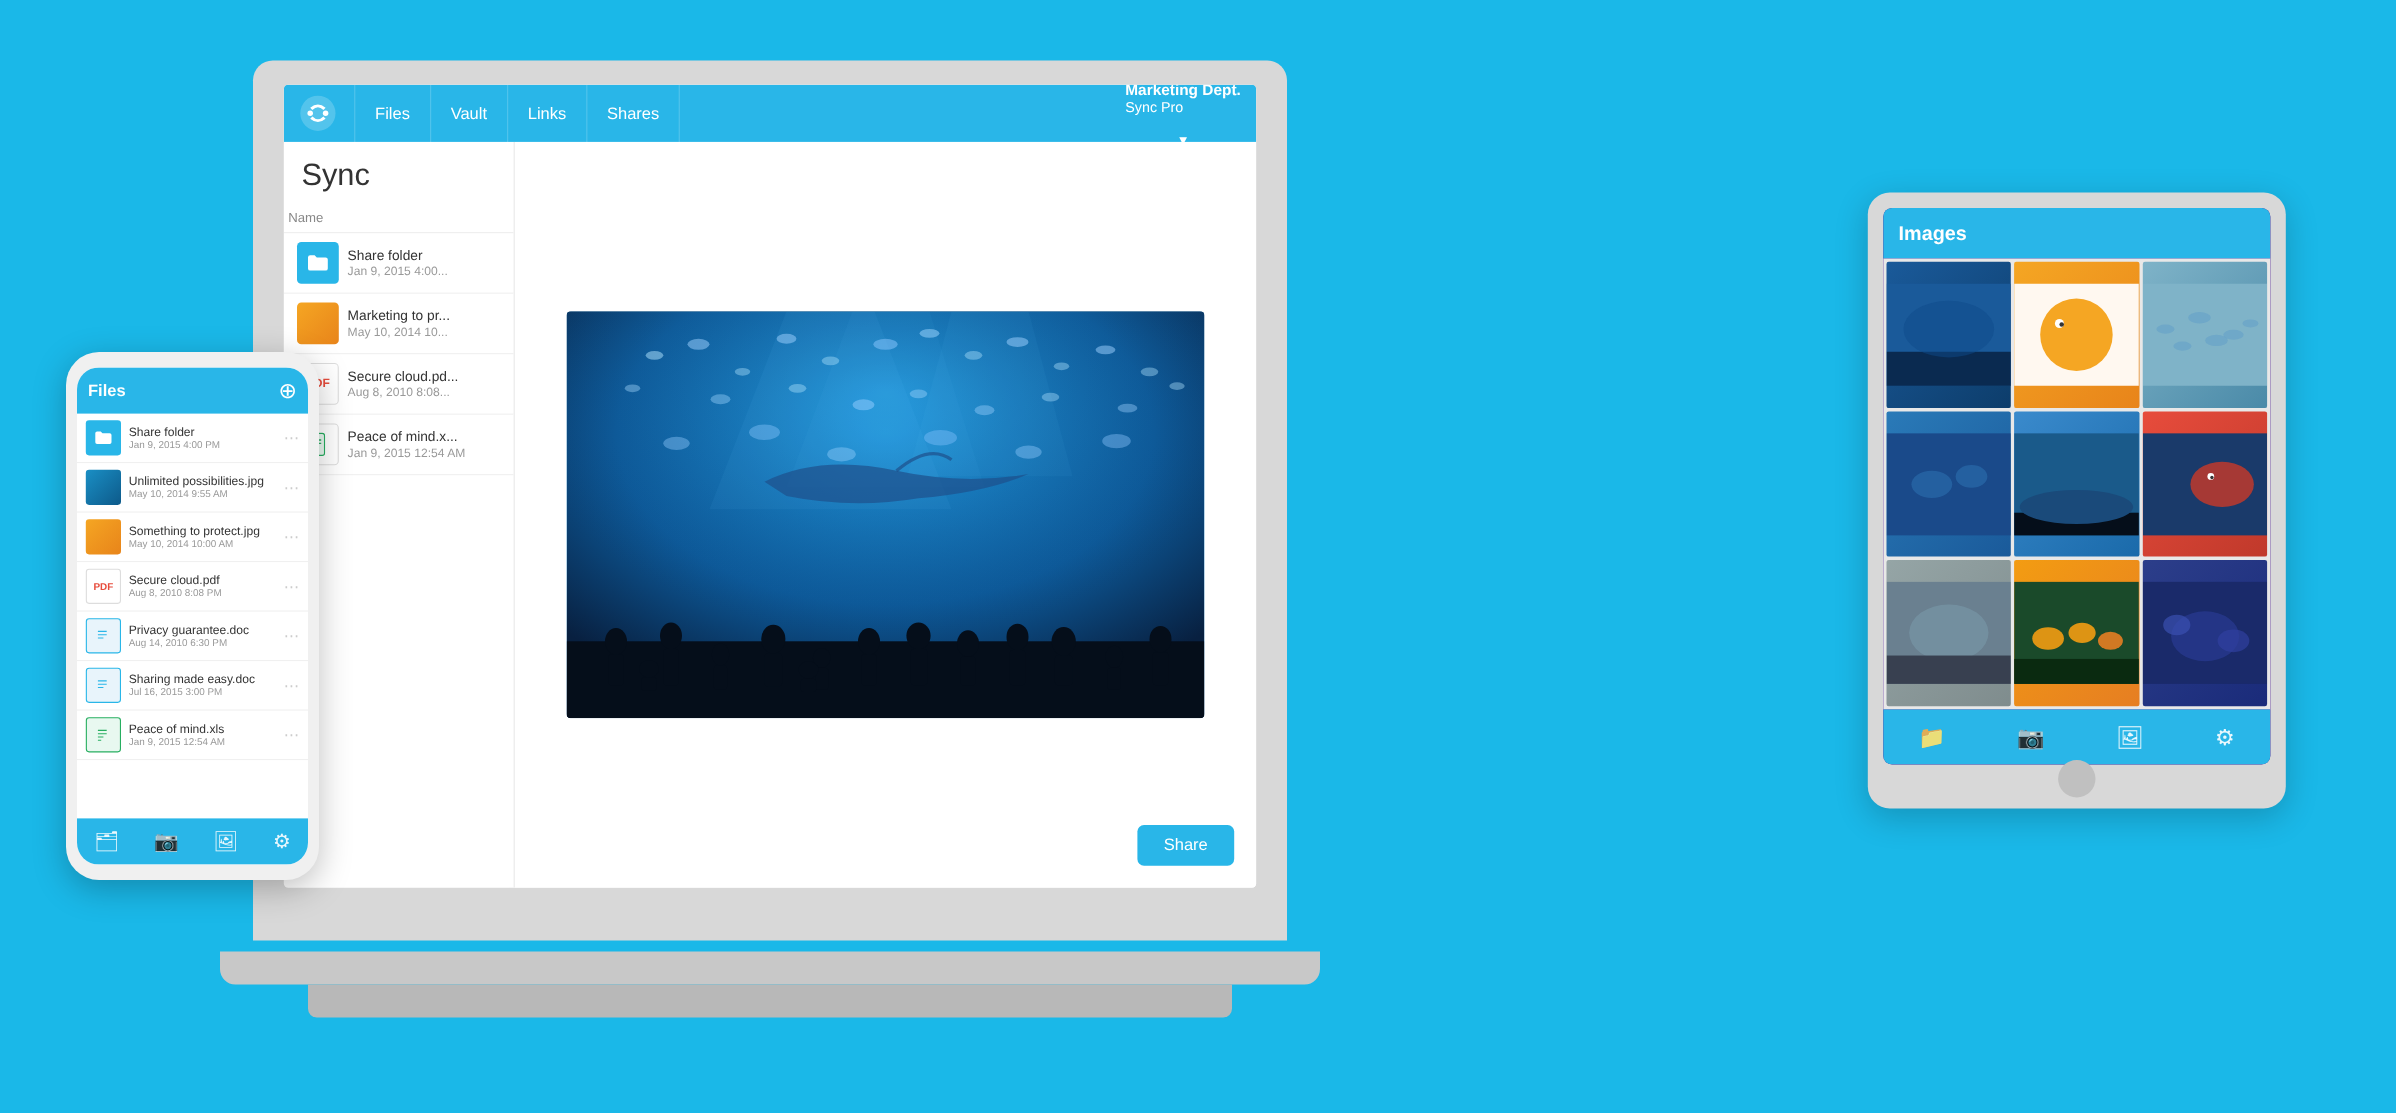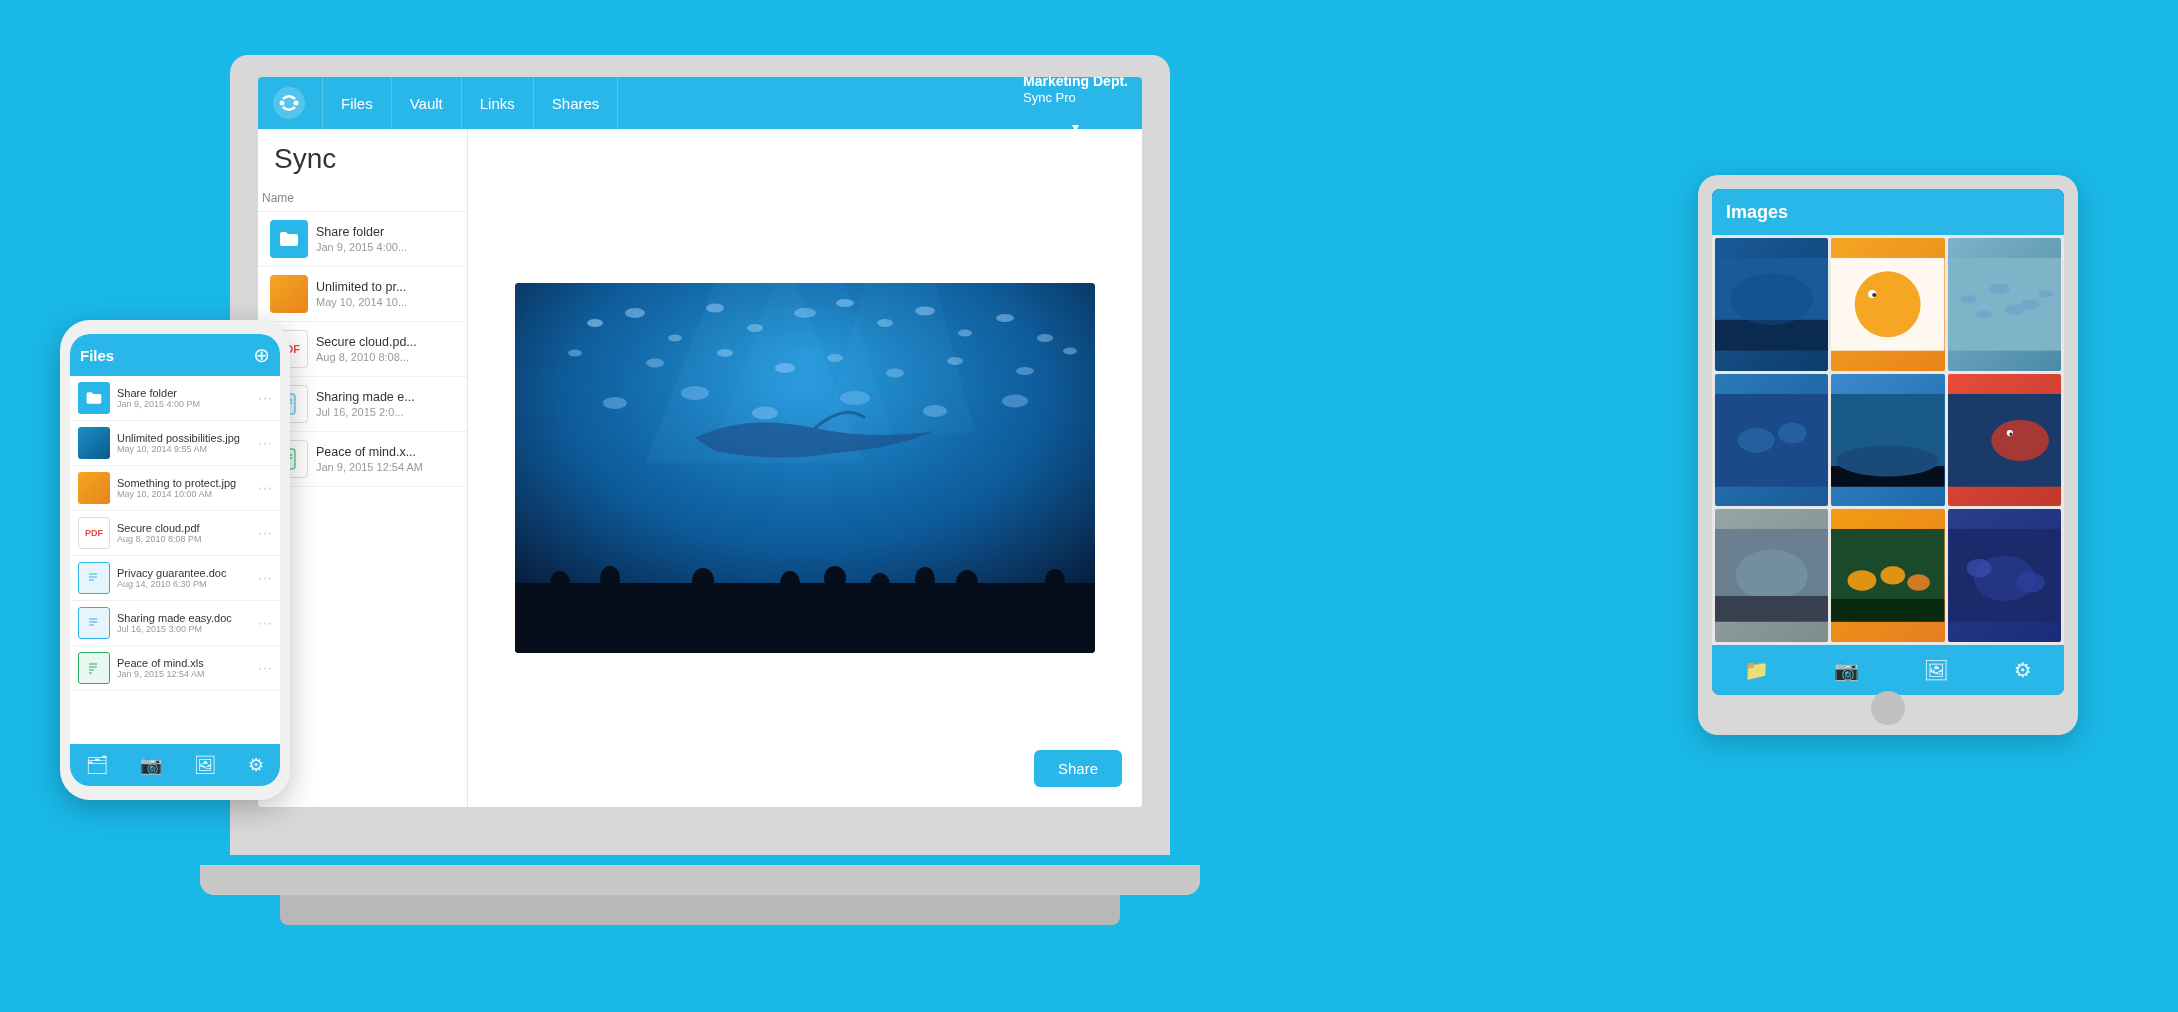--- a/index.html
+++ b/index.html
@@ -396,43 +396,29 @@
                 </svg>
             </div>
             <div class="file-info">
               <div class="file-name">Share folder</div>
               <div class="file-date">Jan 9, 2015  4:00...</div>
             </div>
           </div>
           <div class="file-row">
             <div class="file-thumb img-orange"></div>
             <div class="file-info">
-              <div class="file-name">Unlimited to pr...</div>
+              <div class="file-name">Marketing to pr...</div>
               <div class="file-date">May 10, 2014  10...</div>
             </div>
           </div>
           <div class="file-row">
             <div class="file-thumb pdf" style="font-size:11px;font-weight:700;color:#e74c3c;">PDF</div>
             <div class="file-info">
               <div class="file-name">Secure cloud.pd...</div>
               <div class="file-date">Aug 8, 2010  8:08...</div>
-            </div>
-          </div>
-          <div class="file-row">
-            <div class="file-thumb doc-blue">
-              <svg width="20" height="22" viewBox="0 0 20 22" fill="none">
-                  <rect x="2" y="1" width="14" height="20" rx="2" fill="#e8f4fb" stroke="#29b6e8" stroke-width="1"></rect>
-                  <line x1="5" y1="7" x2="13" y2="7" stroke="#29b6e8" stroke-width="1.2"></line>
-                  <line x1="5" y1="10" x2="13" y2="10" stroke="#29b6e8" stroke-width="1.2"></line>
-                  <line x1="5" y1="13" x2="10" y2="13" stroke="#29b6e8" stroke-width="1.2"></line>
-                </svg>
-            </div>
-            <div class="file-info">
-              <div class="file-name">Sharing made e...</div>
-              <div class="file-date">Jul 16, 2015  2:0...</div>
             </div>
           </div>
           <div class="file-row">
             <div class="file-thumb doc-green">
               <svg width="20" height="22" viewBox="0 0 20 22" fill="none">
                   <rect x="2" y="1" width="14" height="20" rx="2" fill="#e8f8f0" stroke="#27ae60" stroke-width="1"></rect>
                   <line x1="5" y1="7" x2="13" y2="7" stroke="#27ae60" stroke-width="1.2"></line>
                   <line x1="5" y1="10" x2="13" y2="10" stroke="#27ae60" stroke-width="1.2"></line>
                   <line x1="5" y1="13" x2="10" y2="13" stroke="#27ae60" stroke-width="1.2"></line>
                   <line x1="5" y1="16" x2="8" y2="16" stroke="#27ae60" stroke-width="1.2"></line>

